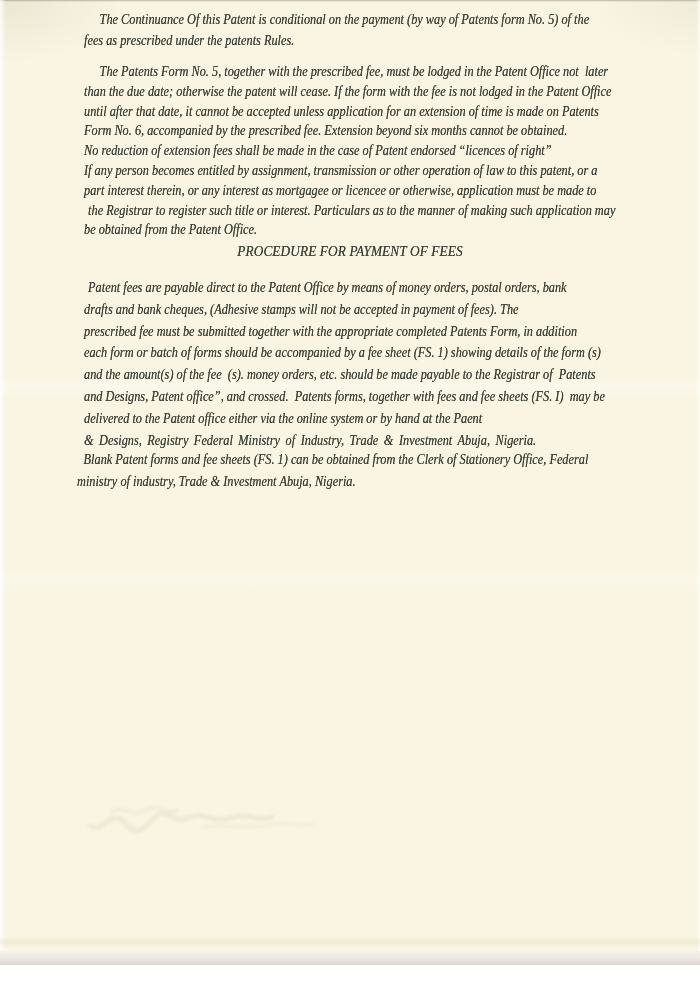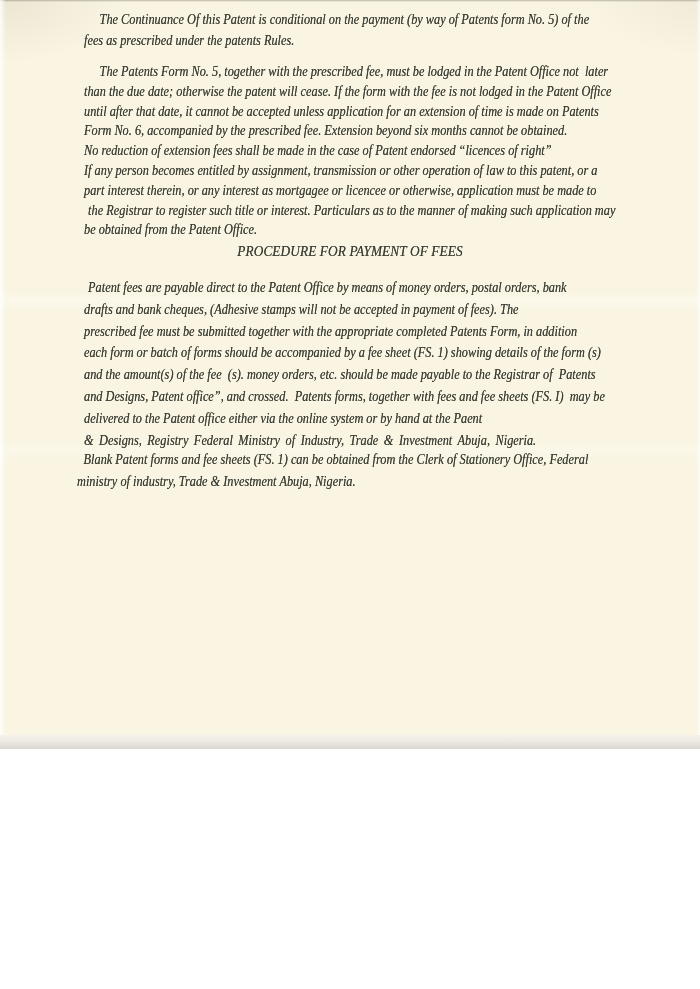--- a/index.html
+++ b/index.html
@@ -9,21 +9,21 @@
     height: 989px;
     overflow: hidden;
     background: #ffffff;
     font-family: "Liberation Serif", "DejaVu Serif", serif;
   }
 
   
   .scan {
     position: relative;
     width: 700px;
-    height: 749px;
+    height: 965px;
     background:
       
       linear-gradient(180deg,
         rgba(255,255,255,0)   0%,
         rgba(255,255,255,0)   39%,
         rgba(255,255,255,0.35) 40%,
         rgba(255,255,255,0)   41.5%,
         rgba(255,255,255,0)   59%,
         rgba(255,255,255,0.25) 60%,
         rgba(255,255,255,0)   61.5%,

